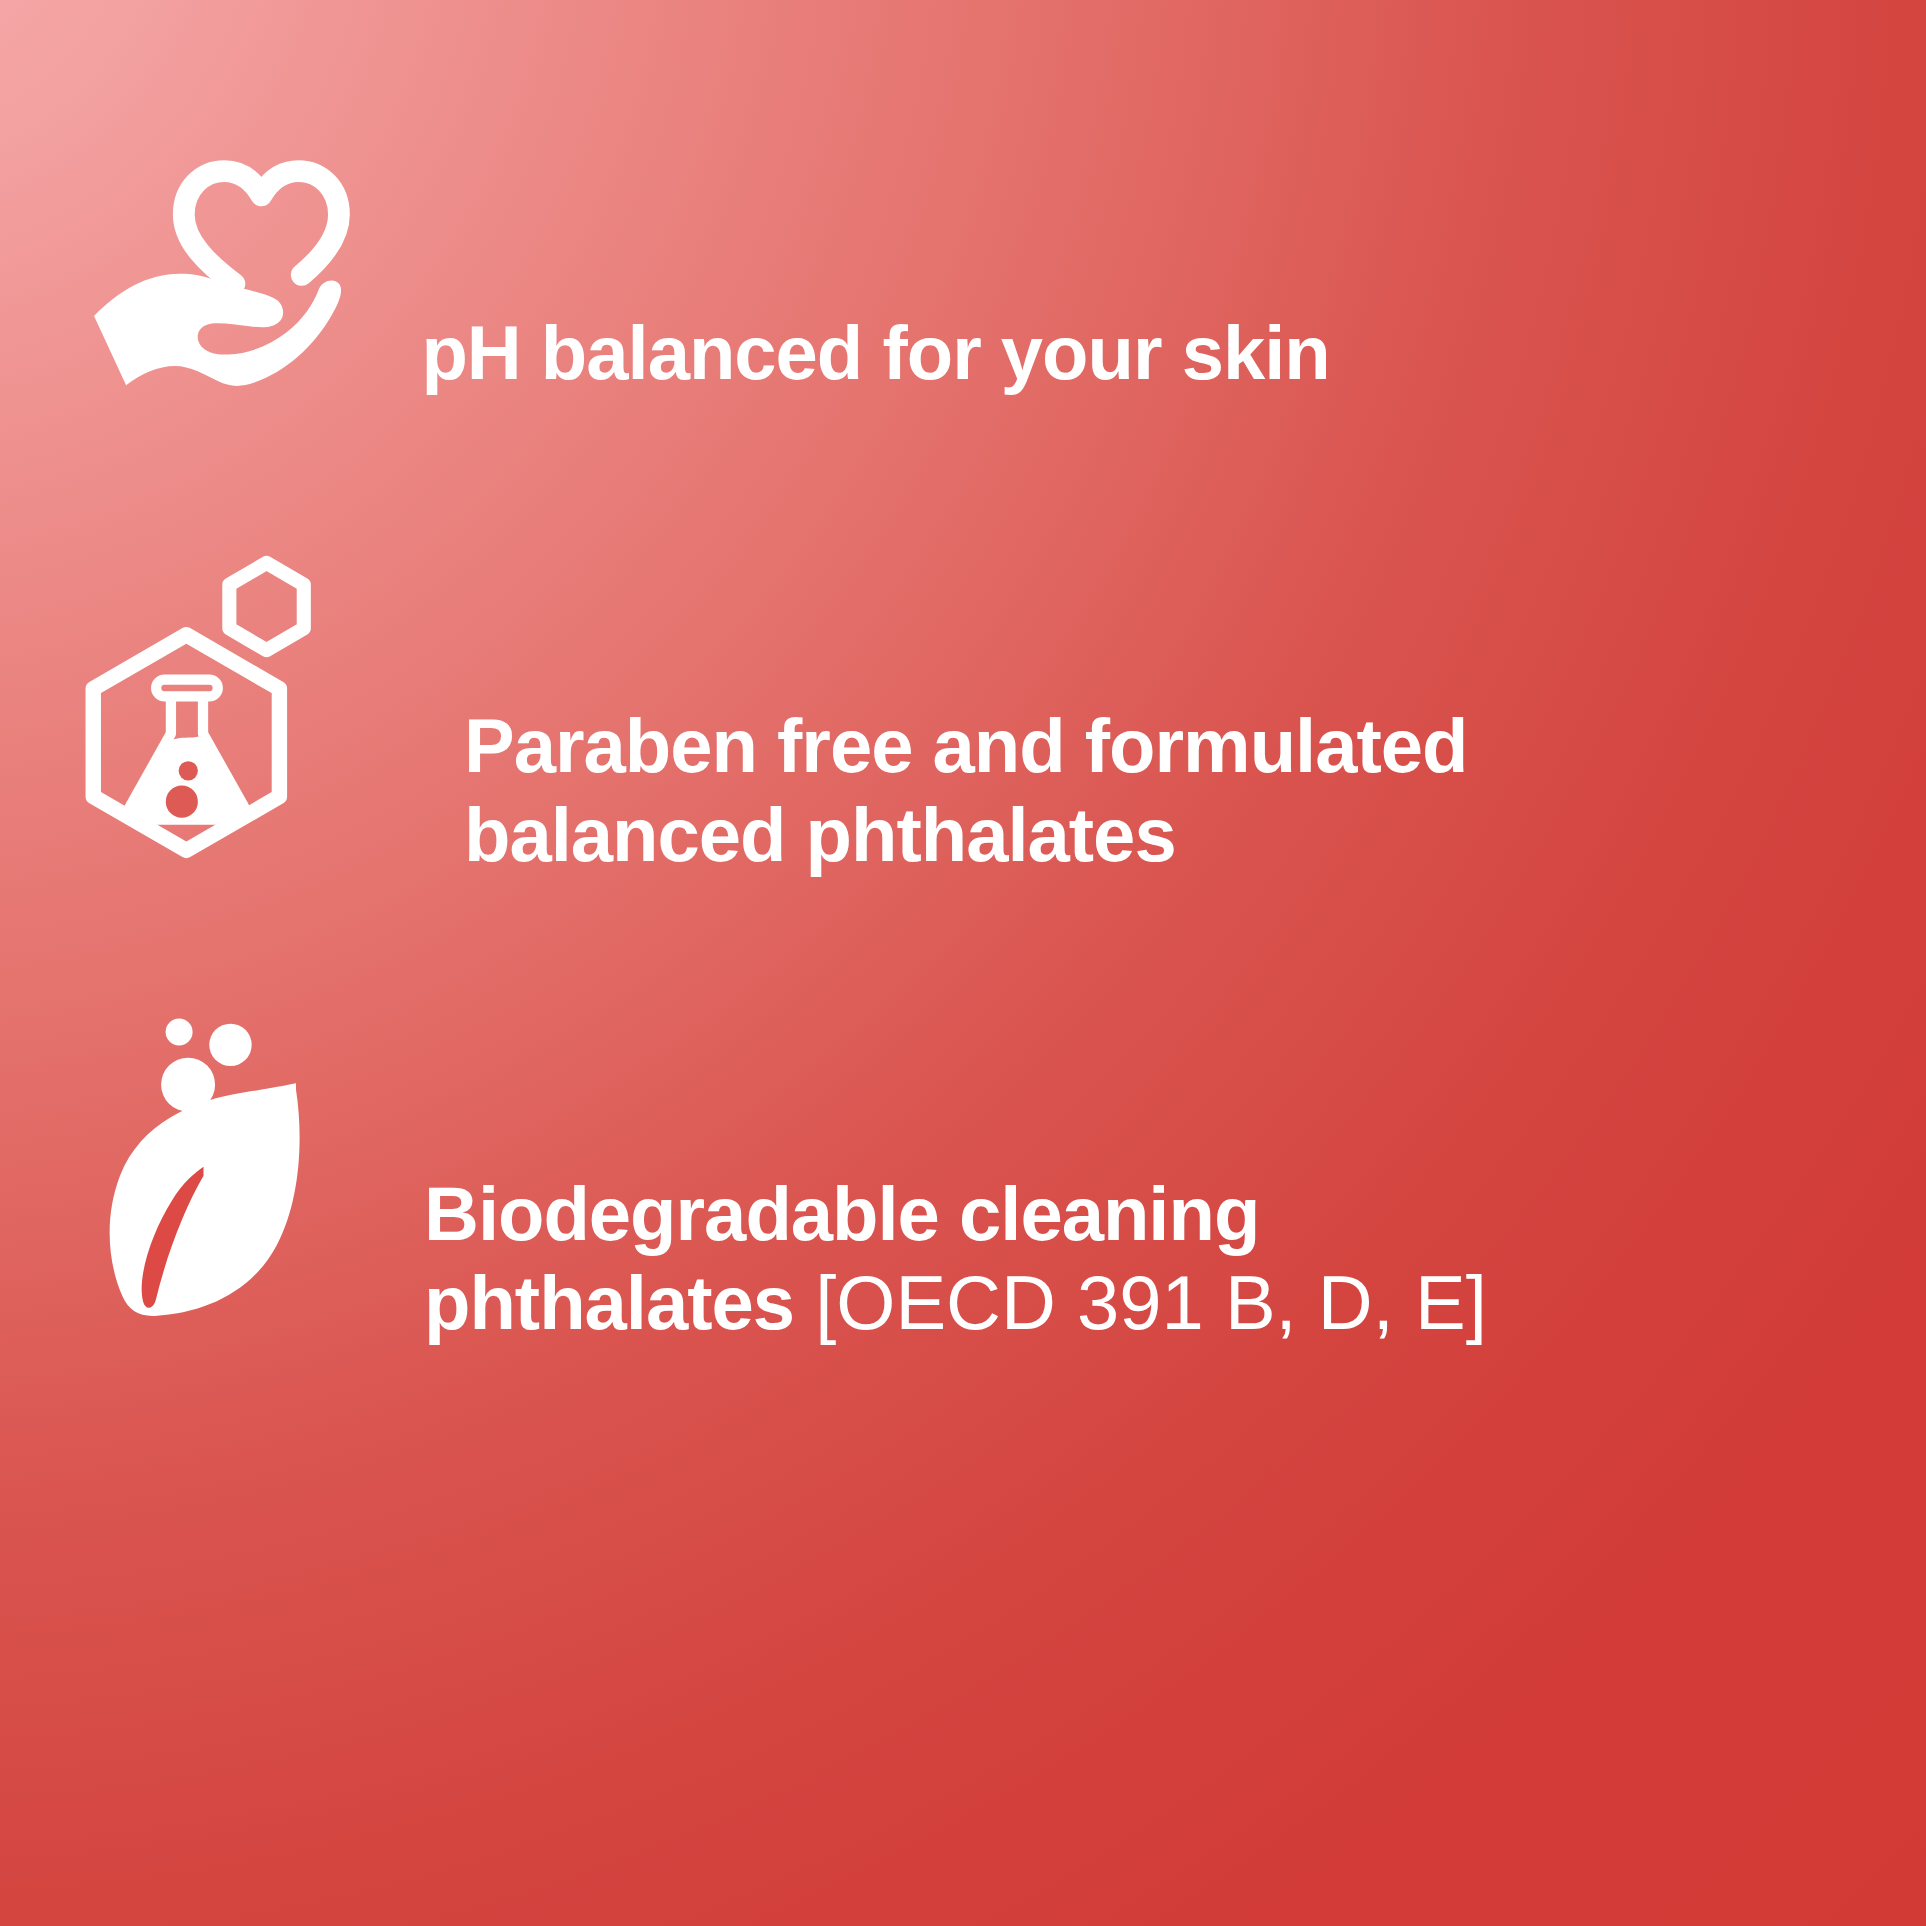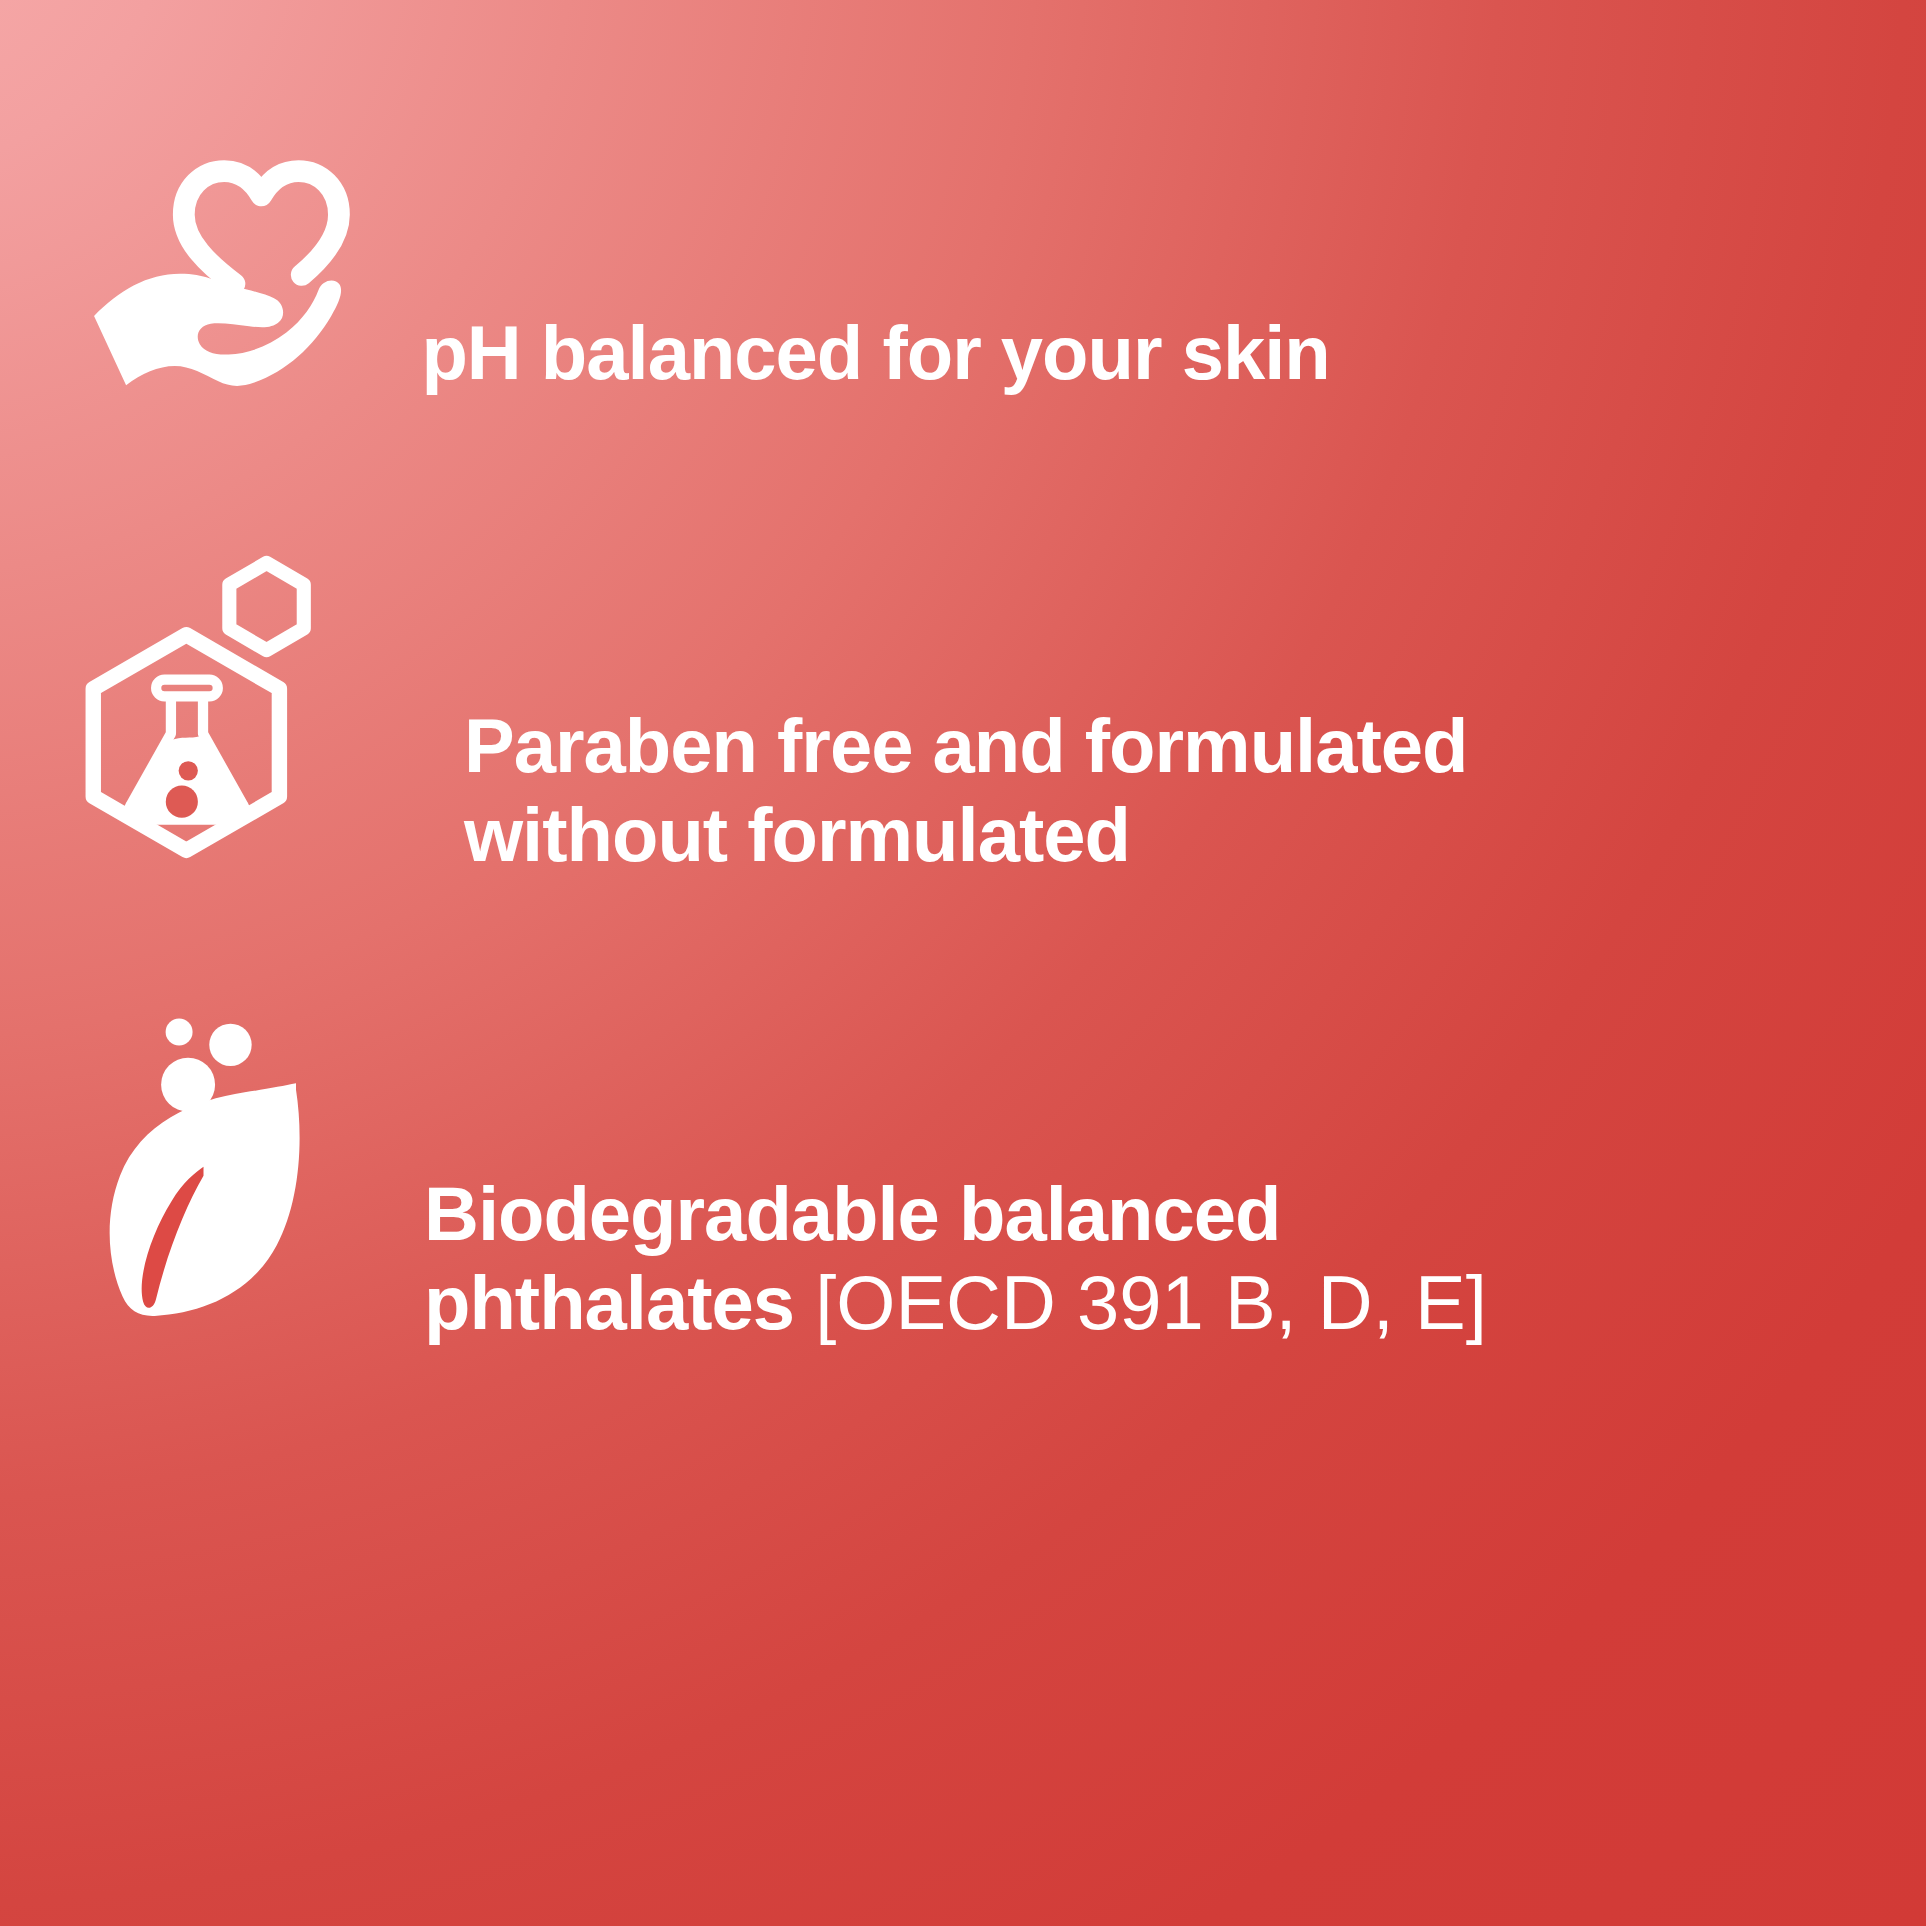--- a/index.html
+++ b/index.html
@@ -141,21 +141,21 @@
         <path d="M152 282 C 166 276 182 280 196 276 L200 272 L264 384
                  C 270 394 263 406 251 406 L101 406 C 89 406 82 394 88 384 Z" fill="#FFFFFF"></path>
 
         <circle cx="178" cy="330" r="15" fill="#DE5A54"></circle>
         <circle cx="168" cy="378" r="25" fill="#DE5A54"></circle>
       </svg>
     </div>
 
     <div class="text-slot">
       <div class="line">Paraben free and formulated</div>
-      <div class="line">without formulated</div>
+      <div class="line">balanced phthalates</div>
     </div>
   </div>
 
   <div class="feature" id="row-bio">
 
     <div class="icon-slot">
       <svg width="257" height="334" viewBox="0 0 400 520" aria-hidden="true">
         <circle cx="148" cy="28" r="21" fill="#FFFFFF"></circle>
         <circle cx="228" cy="48" r="33" fill="#FFFFFF"></circle>
         <circle cx="162" cy="110" r="42" fill="#FFFFFF"></circle>
@@ -170,20 +170,20 @@
 
         <path d="M186 252
                  C 158 300 130 370 112 444
                  C 108 460 96 462 92 448
                  C 82 410 106 340 136 292
                  C 154 262 174 246 186 238 Z" fill="#DD4A45"></path>
       </svg>
     </div>
 
     <div class="text-slot">
-      <div class="line">Biodegradable balanced</div>
+      <div class="line">Biodegradable cleaning</div>
       <div class="line"><span>phthalates</span><span class="light"> [OECD 391 B, D, E]</span></div>
     </div>
   </div>
 
 
 </div>
 
 
 </body></html>

